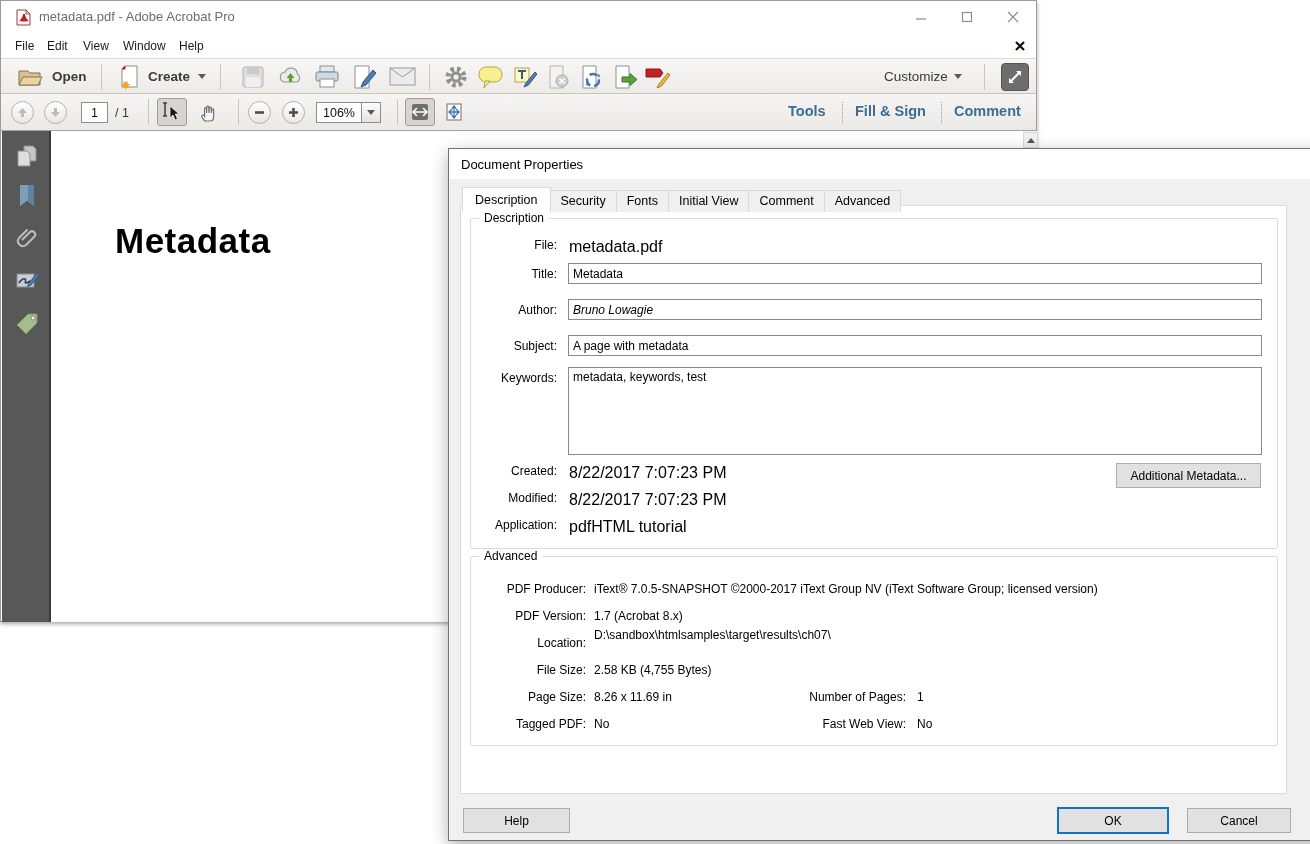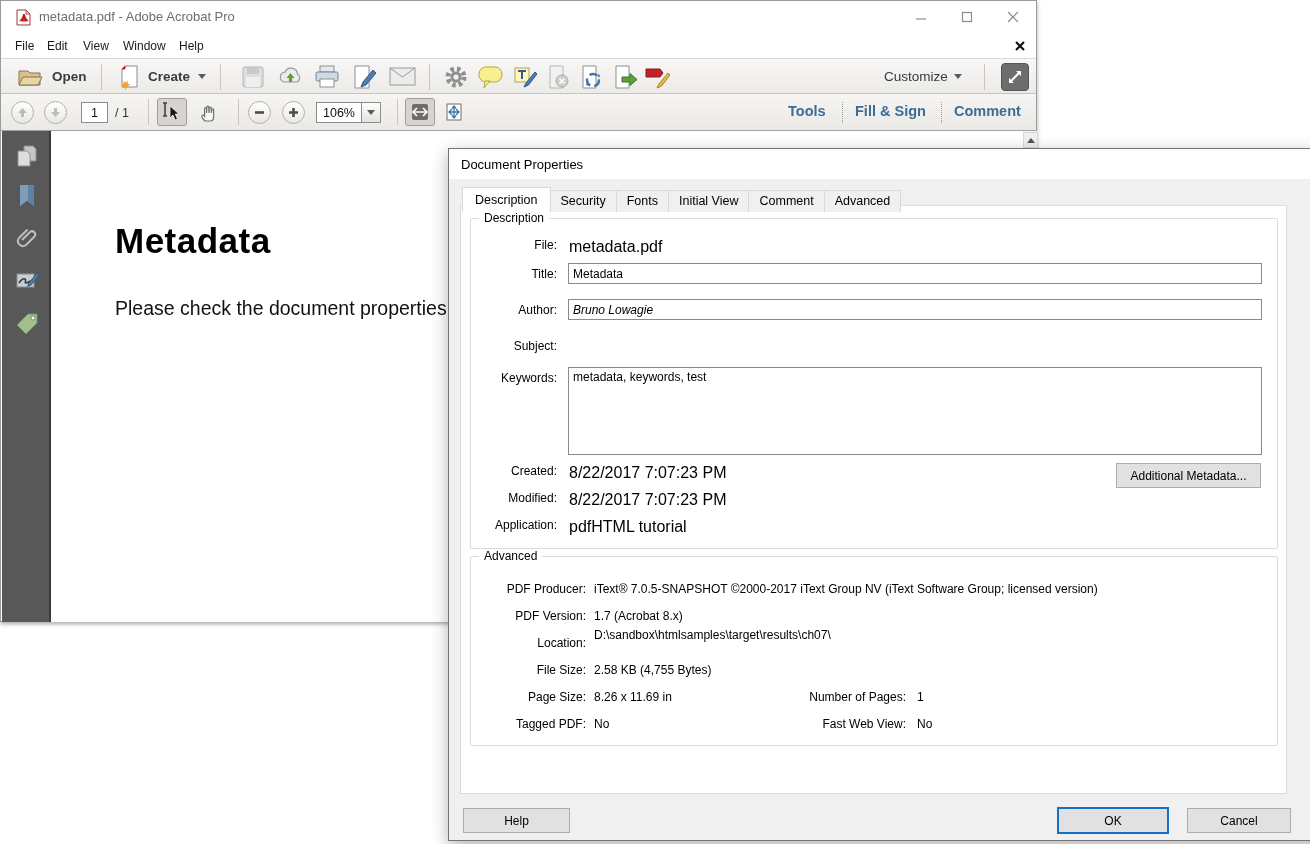--- a/index.html
+++ b/index.html
@@ -286,21 +286,20 @@
           <path d="M5 16c2-3 4-5 6-4s-1 4 1 4 3-2 5-2" fill="none" stroke="#2f3b49" stroke-width="1.6"></path>
           <path d="M23 6L15 16l-1.5 3.5L17 18l8-10z" fill="#4d7cb0" stroke="#35587e"></path>
         </svg>
         <svg class="side-ic" style="top:180px" viewBox="0 0 26 26">
           <path d="M3 14L14 3h9v9L12 23z" fill="#a3bd8c" stroke="#78925f"></path>
           <circle cx="19" cy="7" r="2" fill="#fff" stroke="#78925f"></circle>
         </svg>
       </div>
       <div class="page">
         <div class="doc-h1">Metadata</div>
-        <div class="doc-p">Please check the document properties</div>
       </div>
       <div class="vscroll">
         <div class="sb-btn">
             <div class="tri-up"></div>
           </div>
       </div>
     </div>
   </div>
 
   <div class="dialog">
@@ -330,20 +329,21 @@
     <span class="frow-label" style="top:89px">File:</span>
     <span class="frow-value" style="top:89px">metadata.pdf</span>
 
     <span class="frow-label" style="top:118px">Title:</span>
     <input class="dlg-input" style="top: 114px;" value="Metadata">
 
     <span class="frow-label" style="top:154px">Author:</span>
     <input class="dlg-input" style="top: 150px; font-style: italic;" value="Bruno Lowagie">
 
     <span class="frow-label" style="top:190px">Subject:</span>
+    <input class="dlg-input" style="top: 186px;" value="A page with metadata">
 
     <span class="frow-label" style="top:222px">Keywords:</span>
     <textarea class="dlg-textarea" style="top: 218px;">metadata, keywords, test</textarea>
 
     <span class="frow-label" style="top:315px">Created:</span>
     <span class="frow-value" style="top:315px">8/22/2017 7:07:23 PM</span>
     <span class="frow-label" style="top:342px">Modified:</span>
     <span class="frow-value" style="top:342px">8/22/2017 7:07:23 PM</span>
     <span class="frow-label" style="top:369px">Application:</span>
     <span class="frow-value" style="top:369px">pdfHTML tutorial</span>

